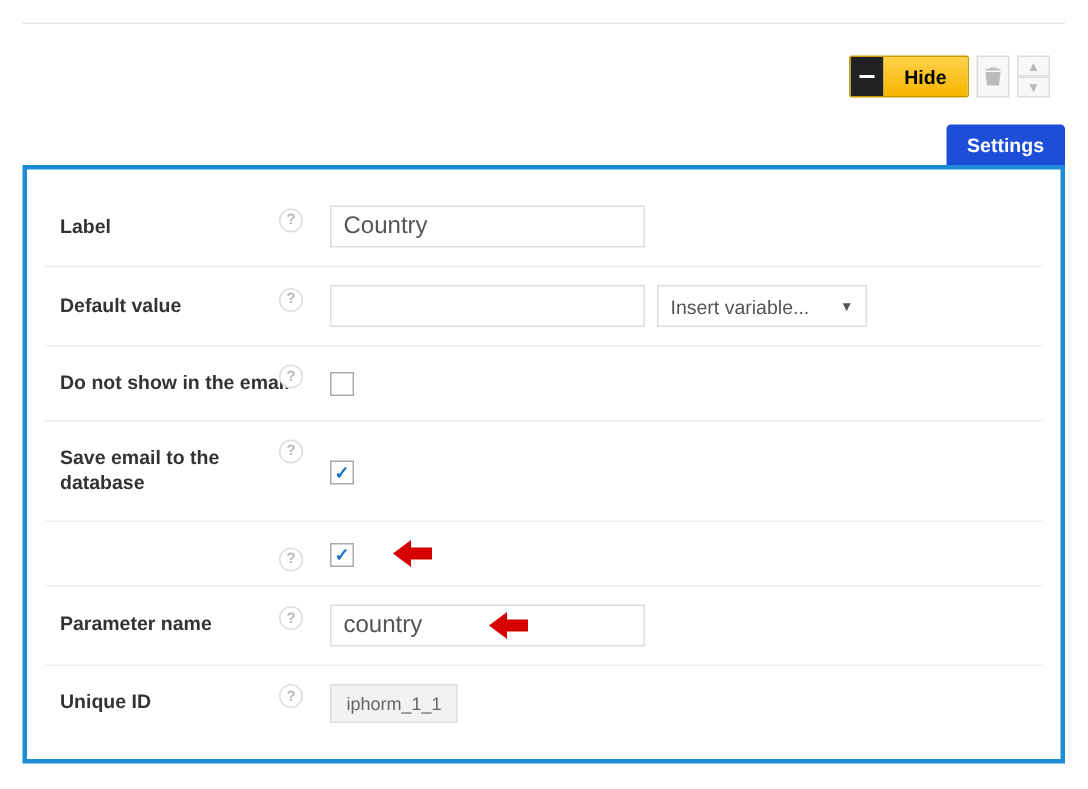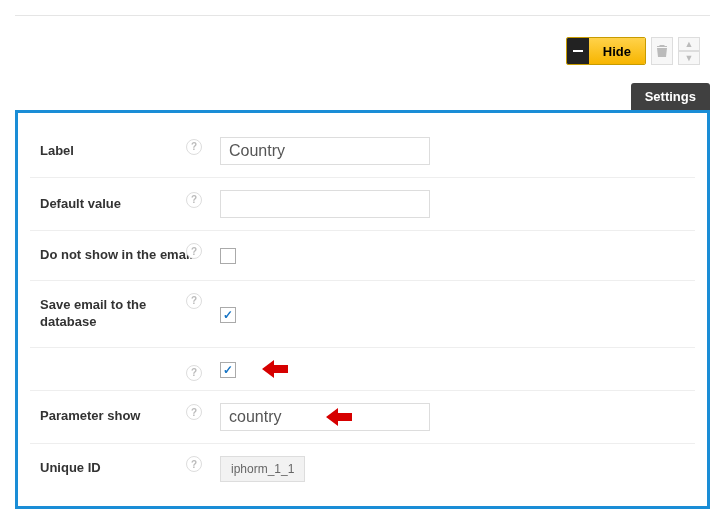--- a/index.html
+++ b/index.html
@@ -58,21 +58,21 @@
     background: #f7f7f7;
     display: flex; align-items: center; justify-content: center;
     color: #bbb;
   }
   .stepper { display: flex; flex-direction: column; }
   .stepper .icon-box { height: 14px; font-size: 9px; }
   .settings-tab {
     display: flex; justify-content: flex-end; margin-top: 18px;
   }
   .settings-tab-inner {
-    background: #404040;
+    background: #1d4ed8;
     color: #fff;
     font-weight: bold;
     padding: 6px 14px;
     border-top-left-radius: 3px;
     border-top-right-radius: 3px;
     font-size: 13px;
   }
   .panel {
     border: 3px solid #1a8dd6;
     padding: 12px;
@@ -211,20 +211,23 @@
     </div>
   </div>
 
   <div class="row">
     <div class="row-label">
       <span>Default value</span>
       <span class="help-icon">?</span>
     </div>
     <div class="row-control">
       <input class="text-input" value="" style="">
+      <div class="select">
+        <span>Insert variable...</span>
+      </div>
     </div>
   </div>
 
   <div class="row">
     <div class="row-label">
       <span>Do not show in the email</span>
       <span class="help-icon">?</span>
     </div>
     <div class="row-control">
       <div class="checkbox"></div>
@@ -250,21 +253,21 @@
       <div class="arrow-red">
         <svg width="26" height="18" viewBox="0 0 26 18">
             <path fill="#d60000" d="M0 9 L12 0 L12 5 L26 5 L26 13 L12 13 L12 18 Z"></path>
           </svg>
       </div>
     </div>
   </div>
 
   <div class="row">
     <div class="row-label">
-      <span>Parameter show</span>
+      <span>Parameter name</span>
       <span class="help-icon">?</span>
     </div>
     <div class="row-control" style="position:relative;">
       <input class="text-input" value="country" style="">
       <div class="arrow-red arrow-in-input">
         <svg width="26" height="18" viewBox="0 0 26 18">
             <path fill="#d60000" d="M0 9 L12 0 L12 5 L26 5 L26 13 L12 13 L12 18 Z"></path>
           </svg>
       </div>
     </div>

